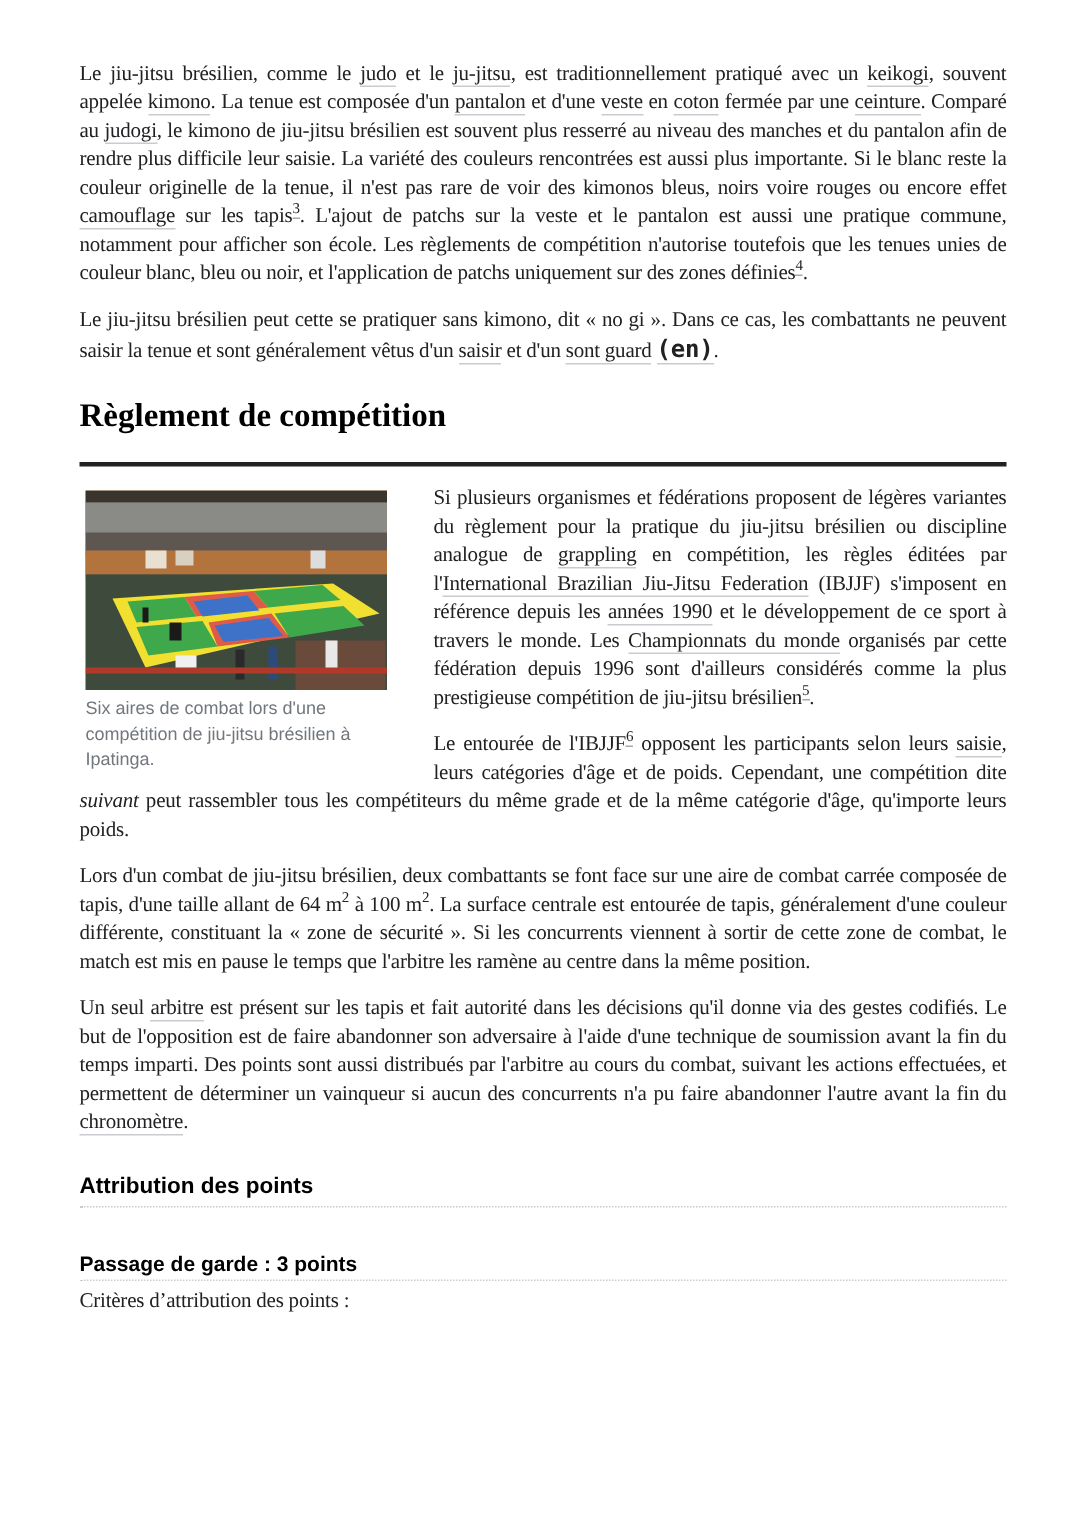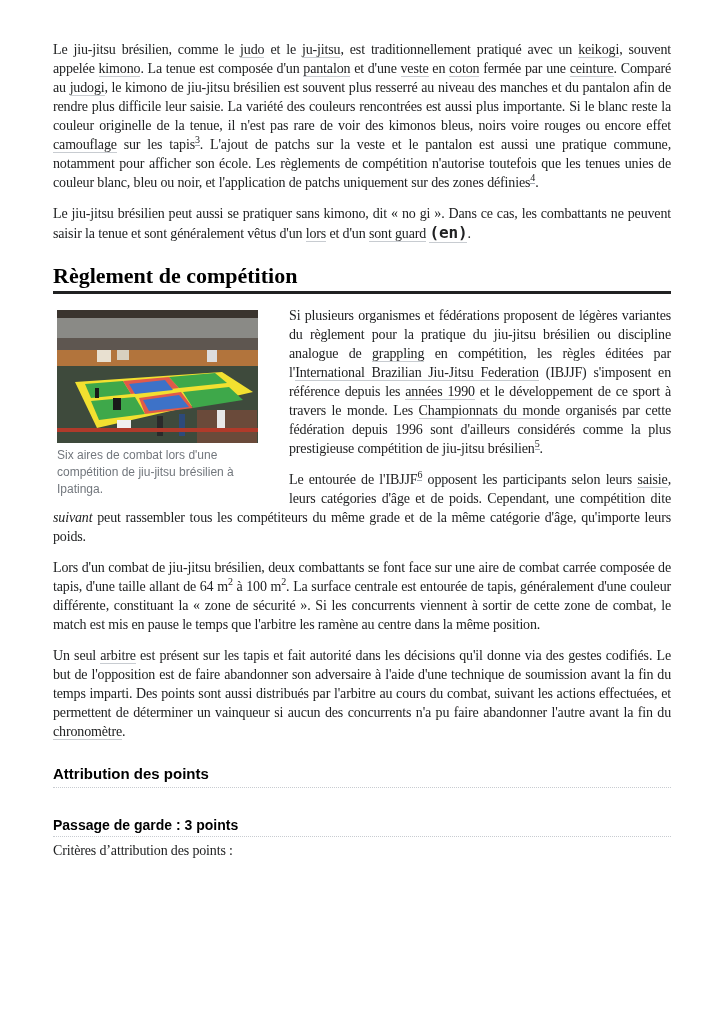--- a/index.html
+++ b/index.html
@@ -21,21 +21,21 @@
     cursor: pointer;
   }
   sup { font-size: 10px; line-height: 0; vertical-align: 6px; }
   sup.ref { border-bottom: 1px solid #a2a9b1; }
   .lang {
     font-family: "DejaVu Sans Mono", "Liberation Mono", monospace;
     font-size: 16px; font-weight: bold; color: #202122;
     border-bottom: 1px solid #c8ccd1;
   }
   h2 {
-    margin: 20px 0 12px 0; padding: 0 0 2px 0;
+    margin: 20px 0 12px 0; padding: 0 0 18px 0;
     font-family: "Liberation Serif", "DejaVu Serif", serif;
     font-size: 22px; line-height: 26px; font-weight: bold;
     border-bottom: 3px solid #202122;
     color: #000;
   }
   h3 {
     margin: 22px 0 8px 0; padding: 0 0 2px 0;
     font-family: "Liberation Sans", "DejaVu Sans", sans-serif;
     font-size: 15px; line-height: 22px; font-weight: bold;
     border-bottom: 1px dotted #c8ccd1;
@@ -61,21 +61,21 @@
     margin-top: 4px; text-align: left;
   }
 </style>
 </head>
 <body>
 
 <div class="page">
 
   <p><span>Le jiu-jitsu brésilien, comme le </span><a class="lnk">judo</a><span> et le </span><a class="lnk">ju-jitsu</a><span>, est traditionnellement pratiqué avec un </span><a class="lnk">keikogi</a><span>, souvent appelée </span><a class="lnk">kimono</a><span>. La tenue est composée d'un </span><a class="lnk">pantalon</a><span> et d'une </span><a class="lnk">veste</a><span> en </span><a class="lnk">coton</a><span> fermée par une </span><a class="lnk">ceinture</a><span>. Comparé au </span><a class="lnk">judogi</a><span>, le kimono de jiu-jitsu brésilien est souvent plus resserré au niveau des manches et du pantalon afin de rendre plus difficile leur saisie. La variété des couleurs rencontrées est aussi plus importante. Si le blanc reste la couleur originelle de la tenue, il n'est pas rare de voir des kimonos bleus, noirs voire rouges ou encore effet </span><a class="lnk">camouflage</a><span> sur les tapis</span><sup class="ref">3</sup><span>. L'ajout de patchs sur la veste et le pantalon est aussi une pratique commune, notamment pour afficher son école. Les règlements de compétition n'autorise toutefois que les tenues unies de couleur blanc, bleu ou noir, et l'application de patchs uniquement sur des zones définies</span><sup class="ref">4</sup><span>.</span></p>
 
-  <p><span>Le jiu-jitsu brésilien peut aussi se pratiquer sans kimono, dit « no gi ». Dans ce cas, les combattants ne peuvent saisir la tenue et sont généralement vêtus d'un </span><a class="lnk">lors</a><span> et d'un </span><a class="lnk">sont guard</a><span> </span><a class="lang">(en)</a><span>.</span></p>
+  <p><span>Le jiu-jitsu brésilien peut cette se pratiquer sans kimono, dit « no gi ». Dans ce cas, les combattants ne peuvent saisir la tenue et sont généralement vêtus d'un </span><a class="lnk">saisir</a><span> et d'un </span><a class="lnk">sont guard</a><span> </span><a class="lang">(en)</a><span>.</span></p>
 
   <h2>Règlement de compétition</h2>
 
   <div class="thumb">
     <div class="thumb-img">
       <svg width="201" height="133" viewBox="0 0 201 133">
 
         <rect x="0" y="0" width="201" height="60" fill="#6b5a48"></rect>
         <rect x="0" y="0" width="201" height="8" fill="#3a342e"></rect>
         <rect x="0" y="8" width="201" height="22" fill="#8a8a86"></rect>

